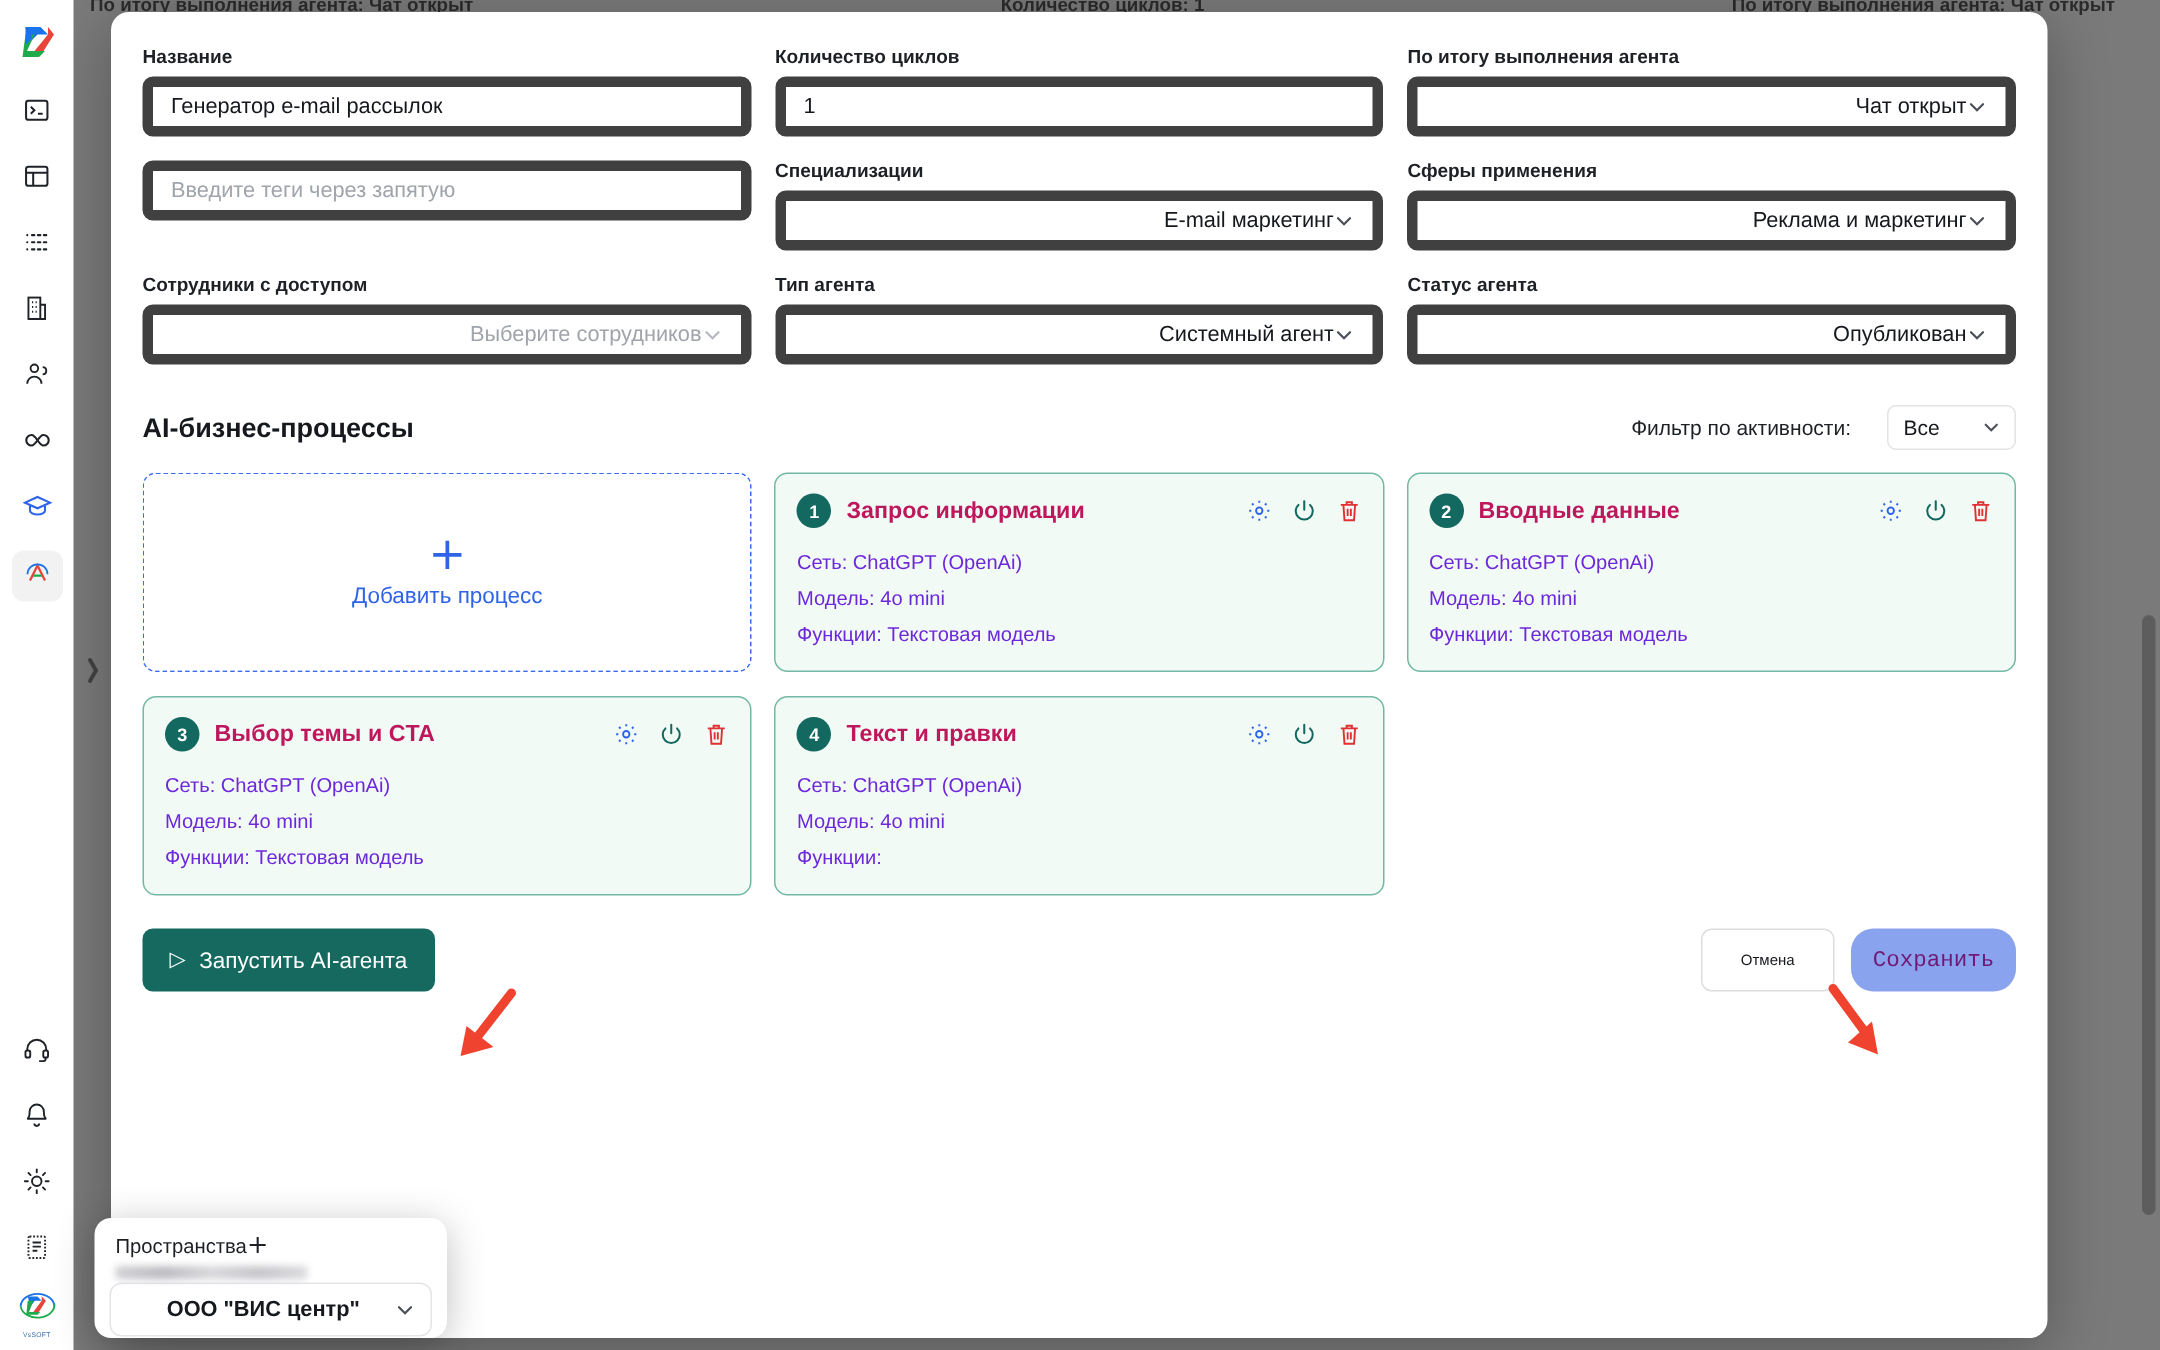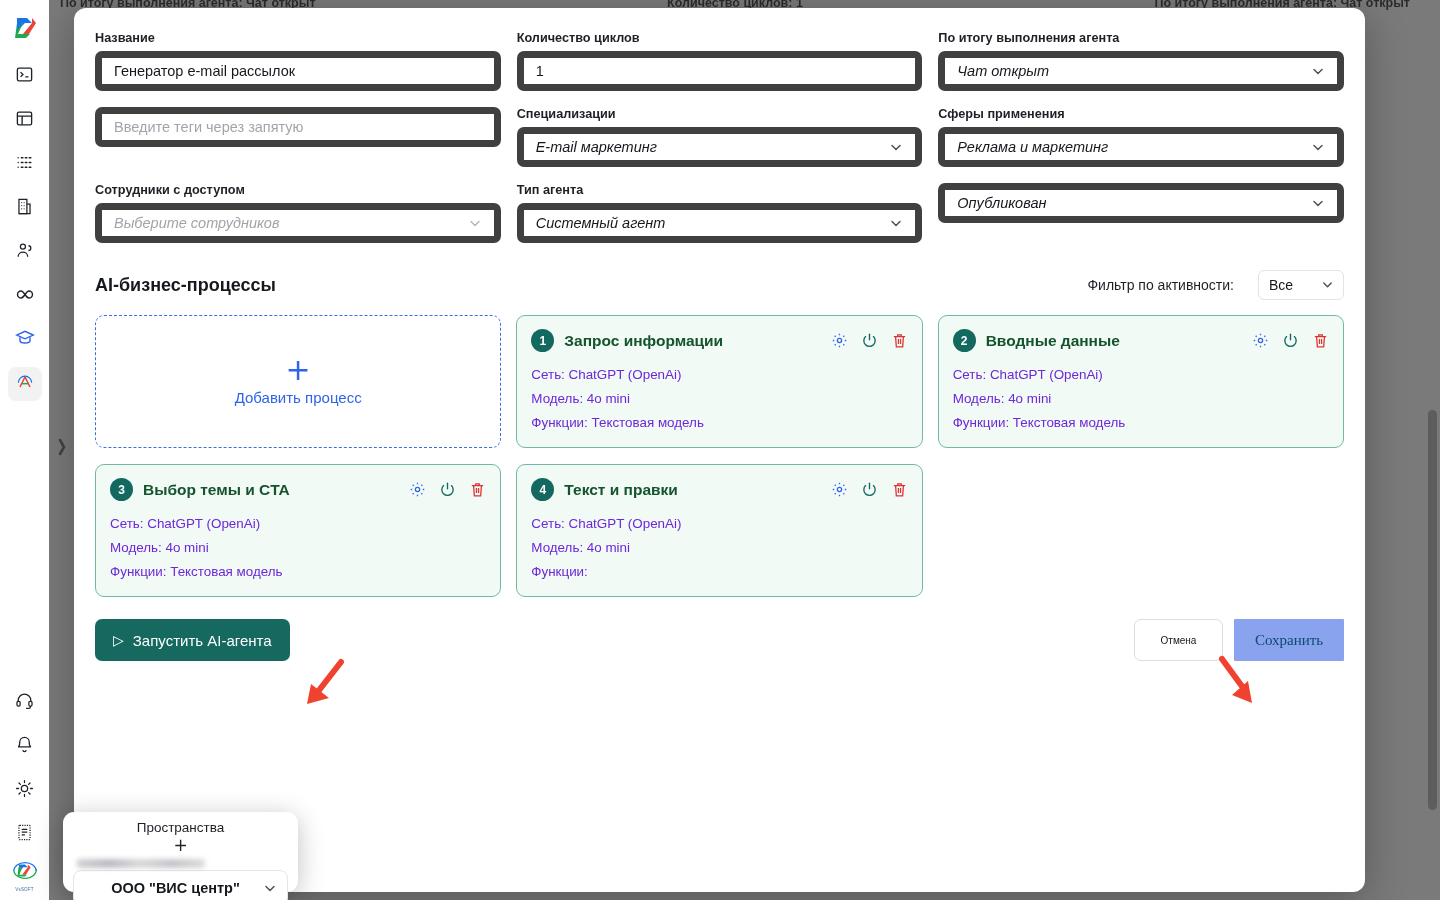--- a/index.html
+++ b/index.html
@@ -83,21 +83,21 @@
   }
   .field-label {
     font-size: 12.7px; font-weight: 700; color: #1d2025;
     margin-bottom: 6px; display: block;
   }
   .control {
     height: 40px; border: 7px solid #404040; border-radius: 7px;
     background: #fff; display: flex; align-items: center;
     padding: 0 12px; font-size: 14.5px; color: #15181d;
   }
-  .control.with-chevron { justify-content: space-between; font-style: italic; }
+  .control.with-chevron { justify-content: flex-end; }
   .control .val { white-space: nowrap; overflow: hidden; text-overflow: ellipsis; }
   .control .ph { color: #a0a4ab; }
   .chev {
     width: 14px; height: 14px; flex: 0 0 14px; color: #4b5059;
   }
   .chev svg { display: block; }
 
   
   .proc-head {
     display: flex; align-items: center; justify-content: space-between;
@@ -131,21 +131,21 @@
   }
   .proc-card-head {
     display: flex; align-items: center; gap: 10px; margin-bottom: 11px;
   }
   .proc-num {
     width: 23px; height: 23px; flex: 0 0 23px; border-radius: 50%;
     background: #13695f; color: #fff; font-size: 12px; font-weight: 700;
     display: flex; align-items: center; justify-content: center;
   }
   .proc-name {
-    font-size: 15.5px; font-weight: 700; color: #14532d; flex: 1;
+    font-size: 15.5px; font-weight: 700; color: #be185d; flex: 1;
     white-space: nowrap; overflow: hidden; text-overflow: ellipsis;
   }
   .proc-actions { display: flex; align-items: center; gap: 13px; }
   .ico-btn { width: 17px; height: 17px; display: block; cursor: pointer; }
   .ico-gear { color: #2f63e8; }
   .ico-power { color: #13695f; }
   .ico-trash { color: #e03232; }
   .proc-meta { font-size: 13.4px; color: #6d28d9; line-height: 24px; }
 
   
@@ -160,41 +160,40 @@
     font-family: "Liberation Sans", sans-serif;
   }
   .run-btn .tri { font-size: 14px; font-family: "DejaVu Sans", sans-serif; }
   .right-btns { display: flex; gap: 11px; }
   .cancel-btn {
     height: 42px; min-width: 89px; background: #fff; color: #15181d;
     border: 1px solid #dcdde1; border-radius: 7px; font-size: 10px; cursor: pointer;
     font-family: "Liberation Sans", sans-serif;
   }
   .save-btn {
-    height: 42px; min-width: 110px; background: #8aa3ee; color: #0c4a6e;
-    border: none; border-radius: 1px; font-size: 15px; cursor: pointer;
-    font-family: Liberation Serif, serif;
+    height: 42px; min-width: 110px; background: #8aa3ee; color: #701a75;
+    border: none; border-radius: 15px; font-size: 15px; cursor: pointer;
+    font-family: Liberation Mono, monospace;
   }
 
   
   .arrow { position: absolute; z-index: 60; }
   .arrow-run { left: 297px; top: 658px; }
   .arrow-save { left: 1216px; top: 655px; }
 
   
   .spaces-popup {
     position: absolute; left: 63px; top: 812px; width: 235px; height: 80px;
     background: #fff; border-radius: 11px;
     box-shadow: 0 5px 26px rgba(0,0,0,.25);
     z-index: 70; padding: 8px 10px;
   }
   .spaces-head {
     display: flex; align-items: center; justify-content: flex-start;
     padding: 0 4px 2px 4px;
-    flex-direction: column;
   }
   .spaces-title { font-size: 13.5px; color: #1d2025; }
   .spaces-plus { font-size: 17px; color: #1d2025; cursor: pointer; font-family: "DejaVu Sans", sans-serif; }
   .blurred-line {
     height: 9px; width: 128px; margin: 2px 4px 0 4px;
     background: linear-gradient(90deg,#cfcfd3,#b8b8bd,#d6d6da,#c2c2c7,#dadade);
     filter: blur(2.6px); border-radius: 2px; opacity: .95;
   }
   .space-select {
     margin-top: 2px; height: 36px; border: 1px solid #e4e5e9; border-radius: 8px;
@@ -437,20 +436,21 @@
           <span class="val">Системный агент</span>
           <span class="chev">
             <svg width="14" height="14" viewBox="0 0 14 14" fill="none" stroke="currentColor" stroke-width="1.5" stroke-linecap="round">
                 <path d="M3 5.5 7 9.5l4-4"></path>
               </svg>
           </span>
         </div>
       </div>
 
       <div>
+        <span class="field-label">Статус агента</span>
         <div class="control with-chevron">
           <span class="val">Опубликован</span>
           <span class="chev">
             <svg width="14" height="14" viewBox="0 0 14 14" fill="none" stroke="currentColor" stroke-width="1.5" stroke-linecap="round">
                 <path d="M3 5.5 7 9.5l4-4"></path>
               </svg>
           </span>
         </div>
       </div>
 

